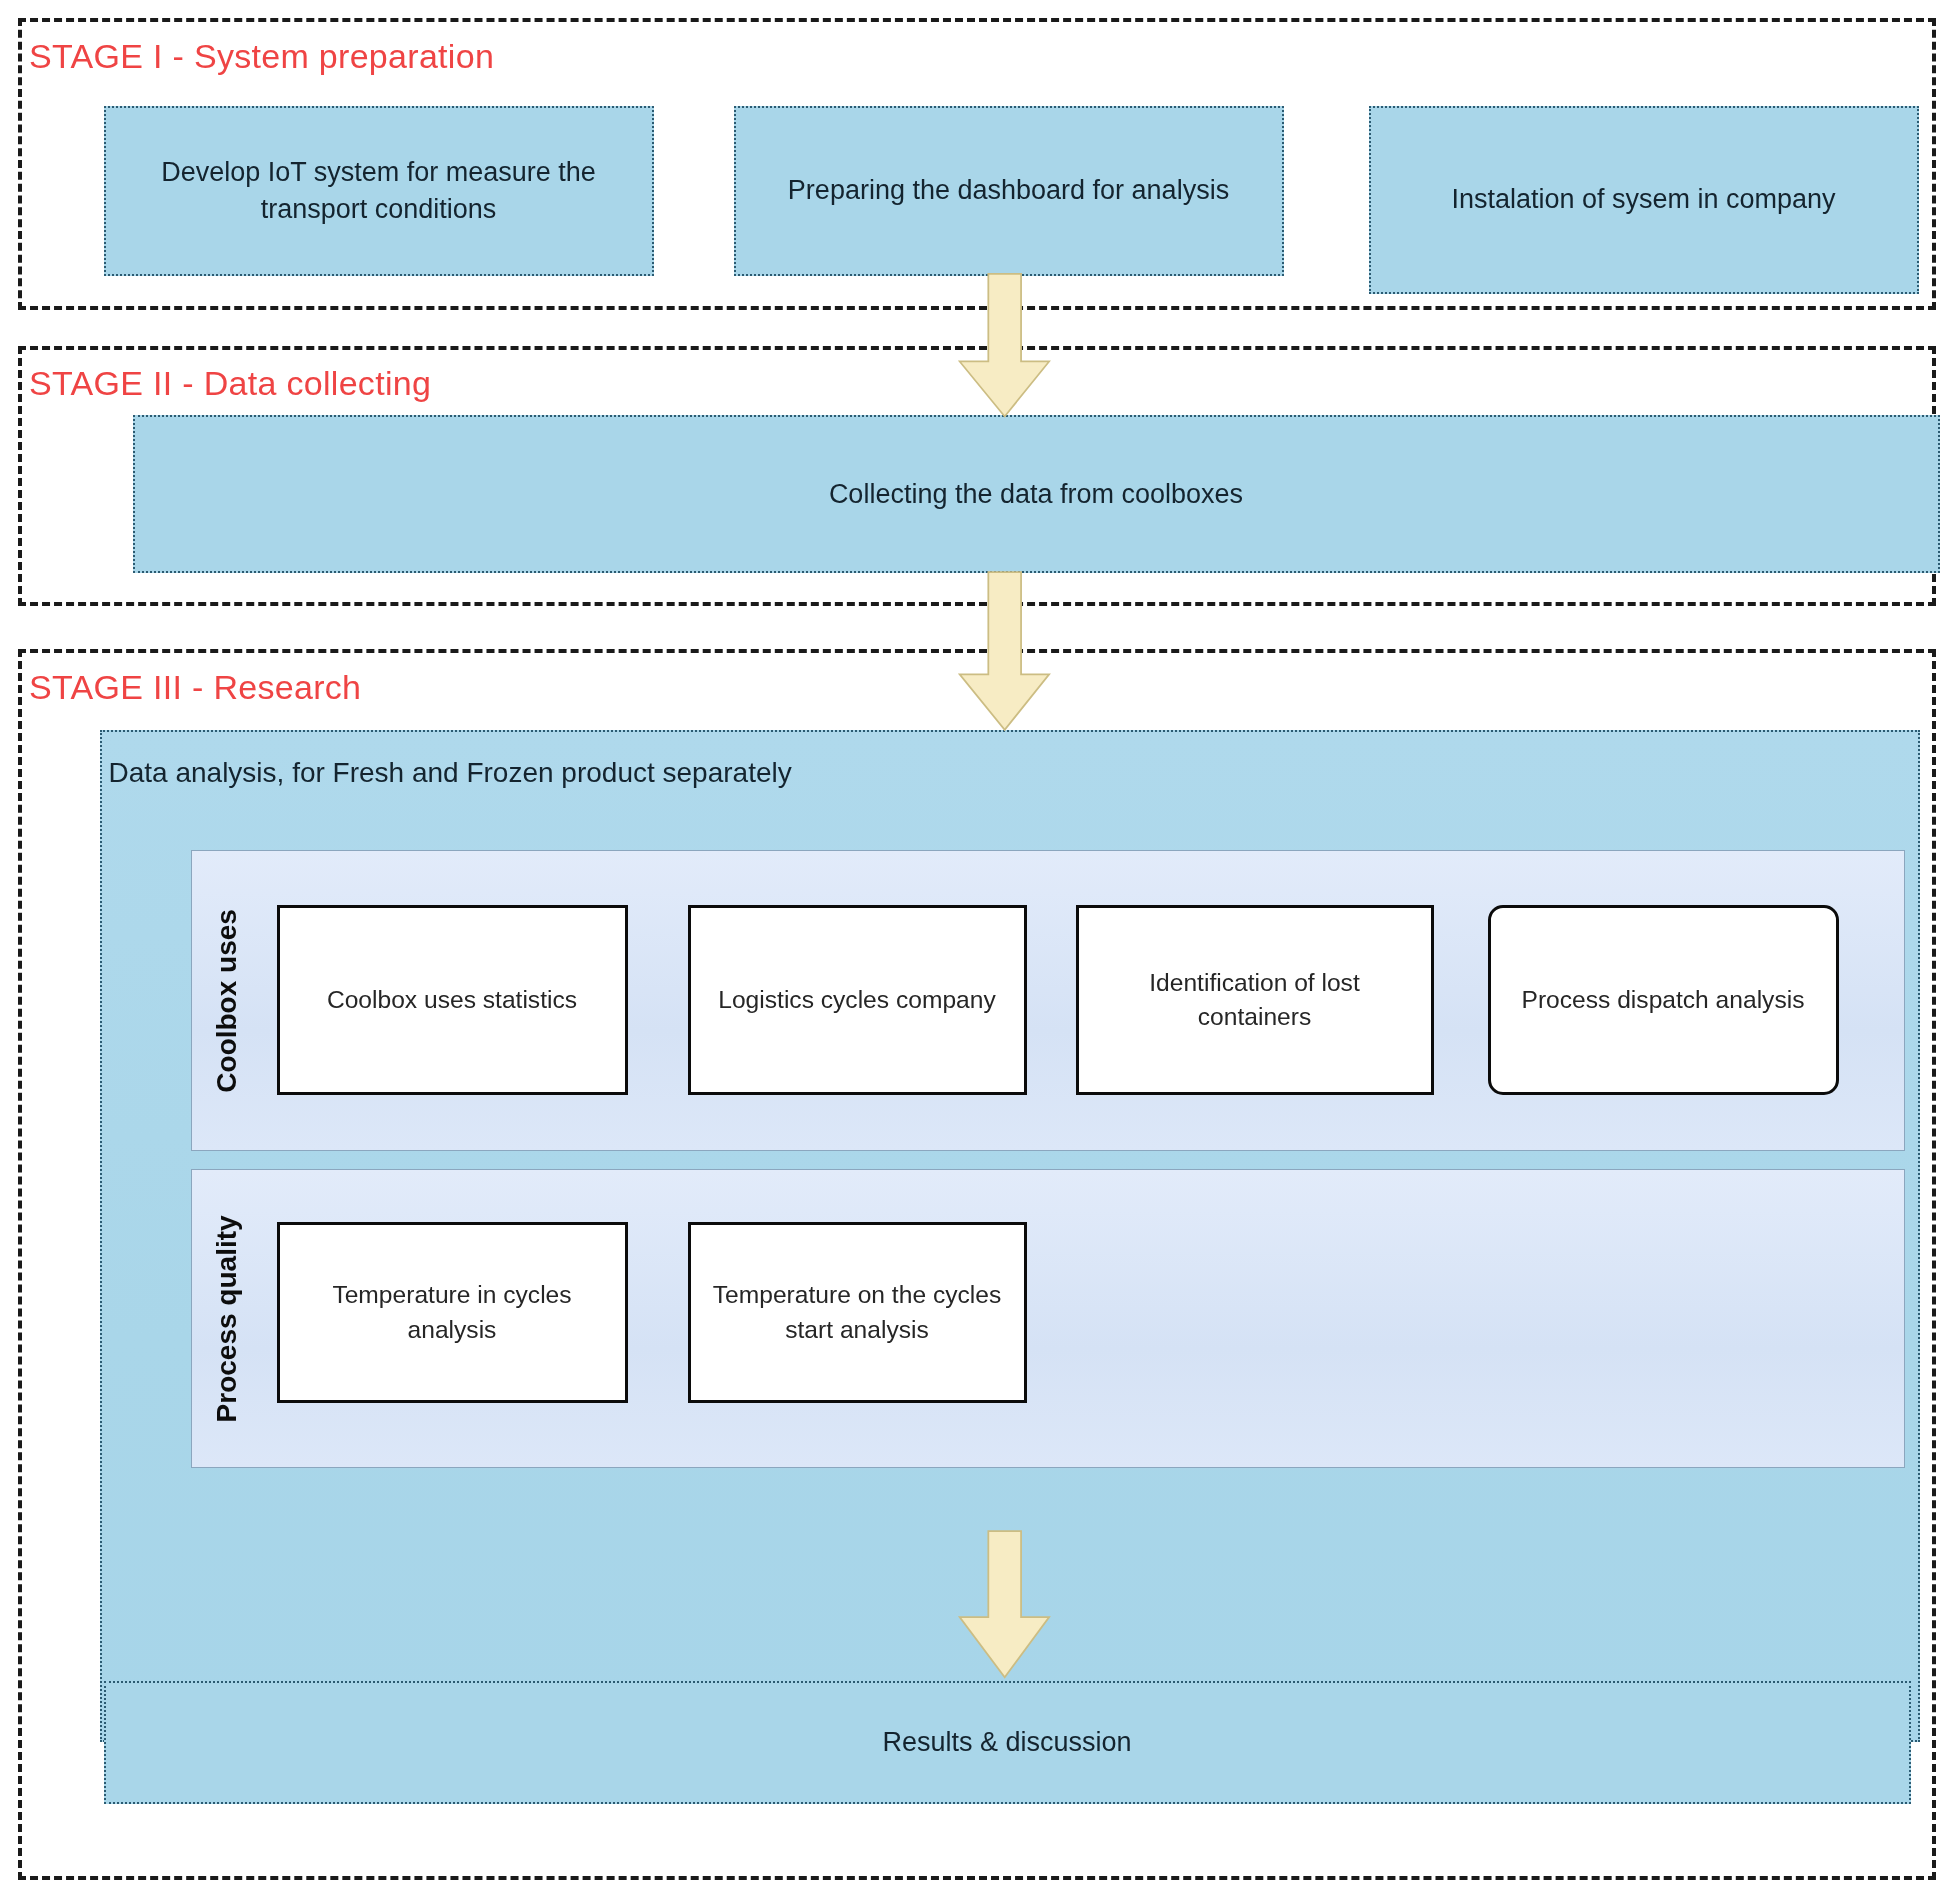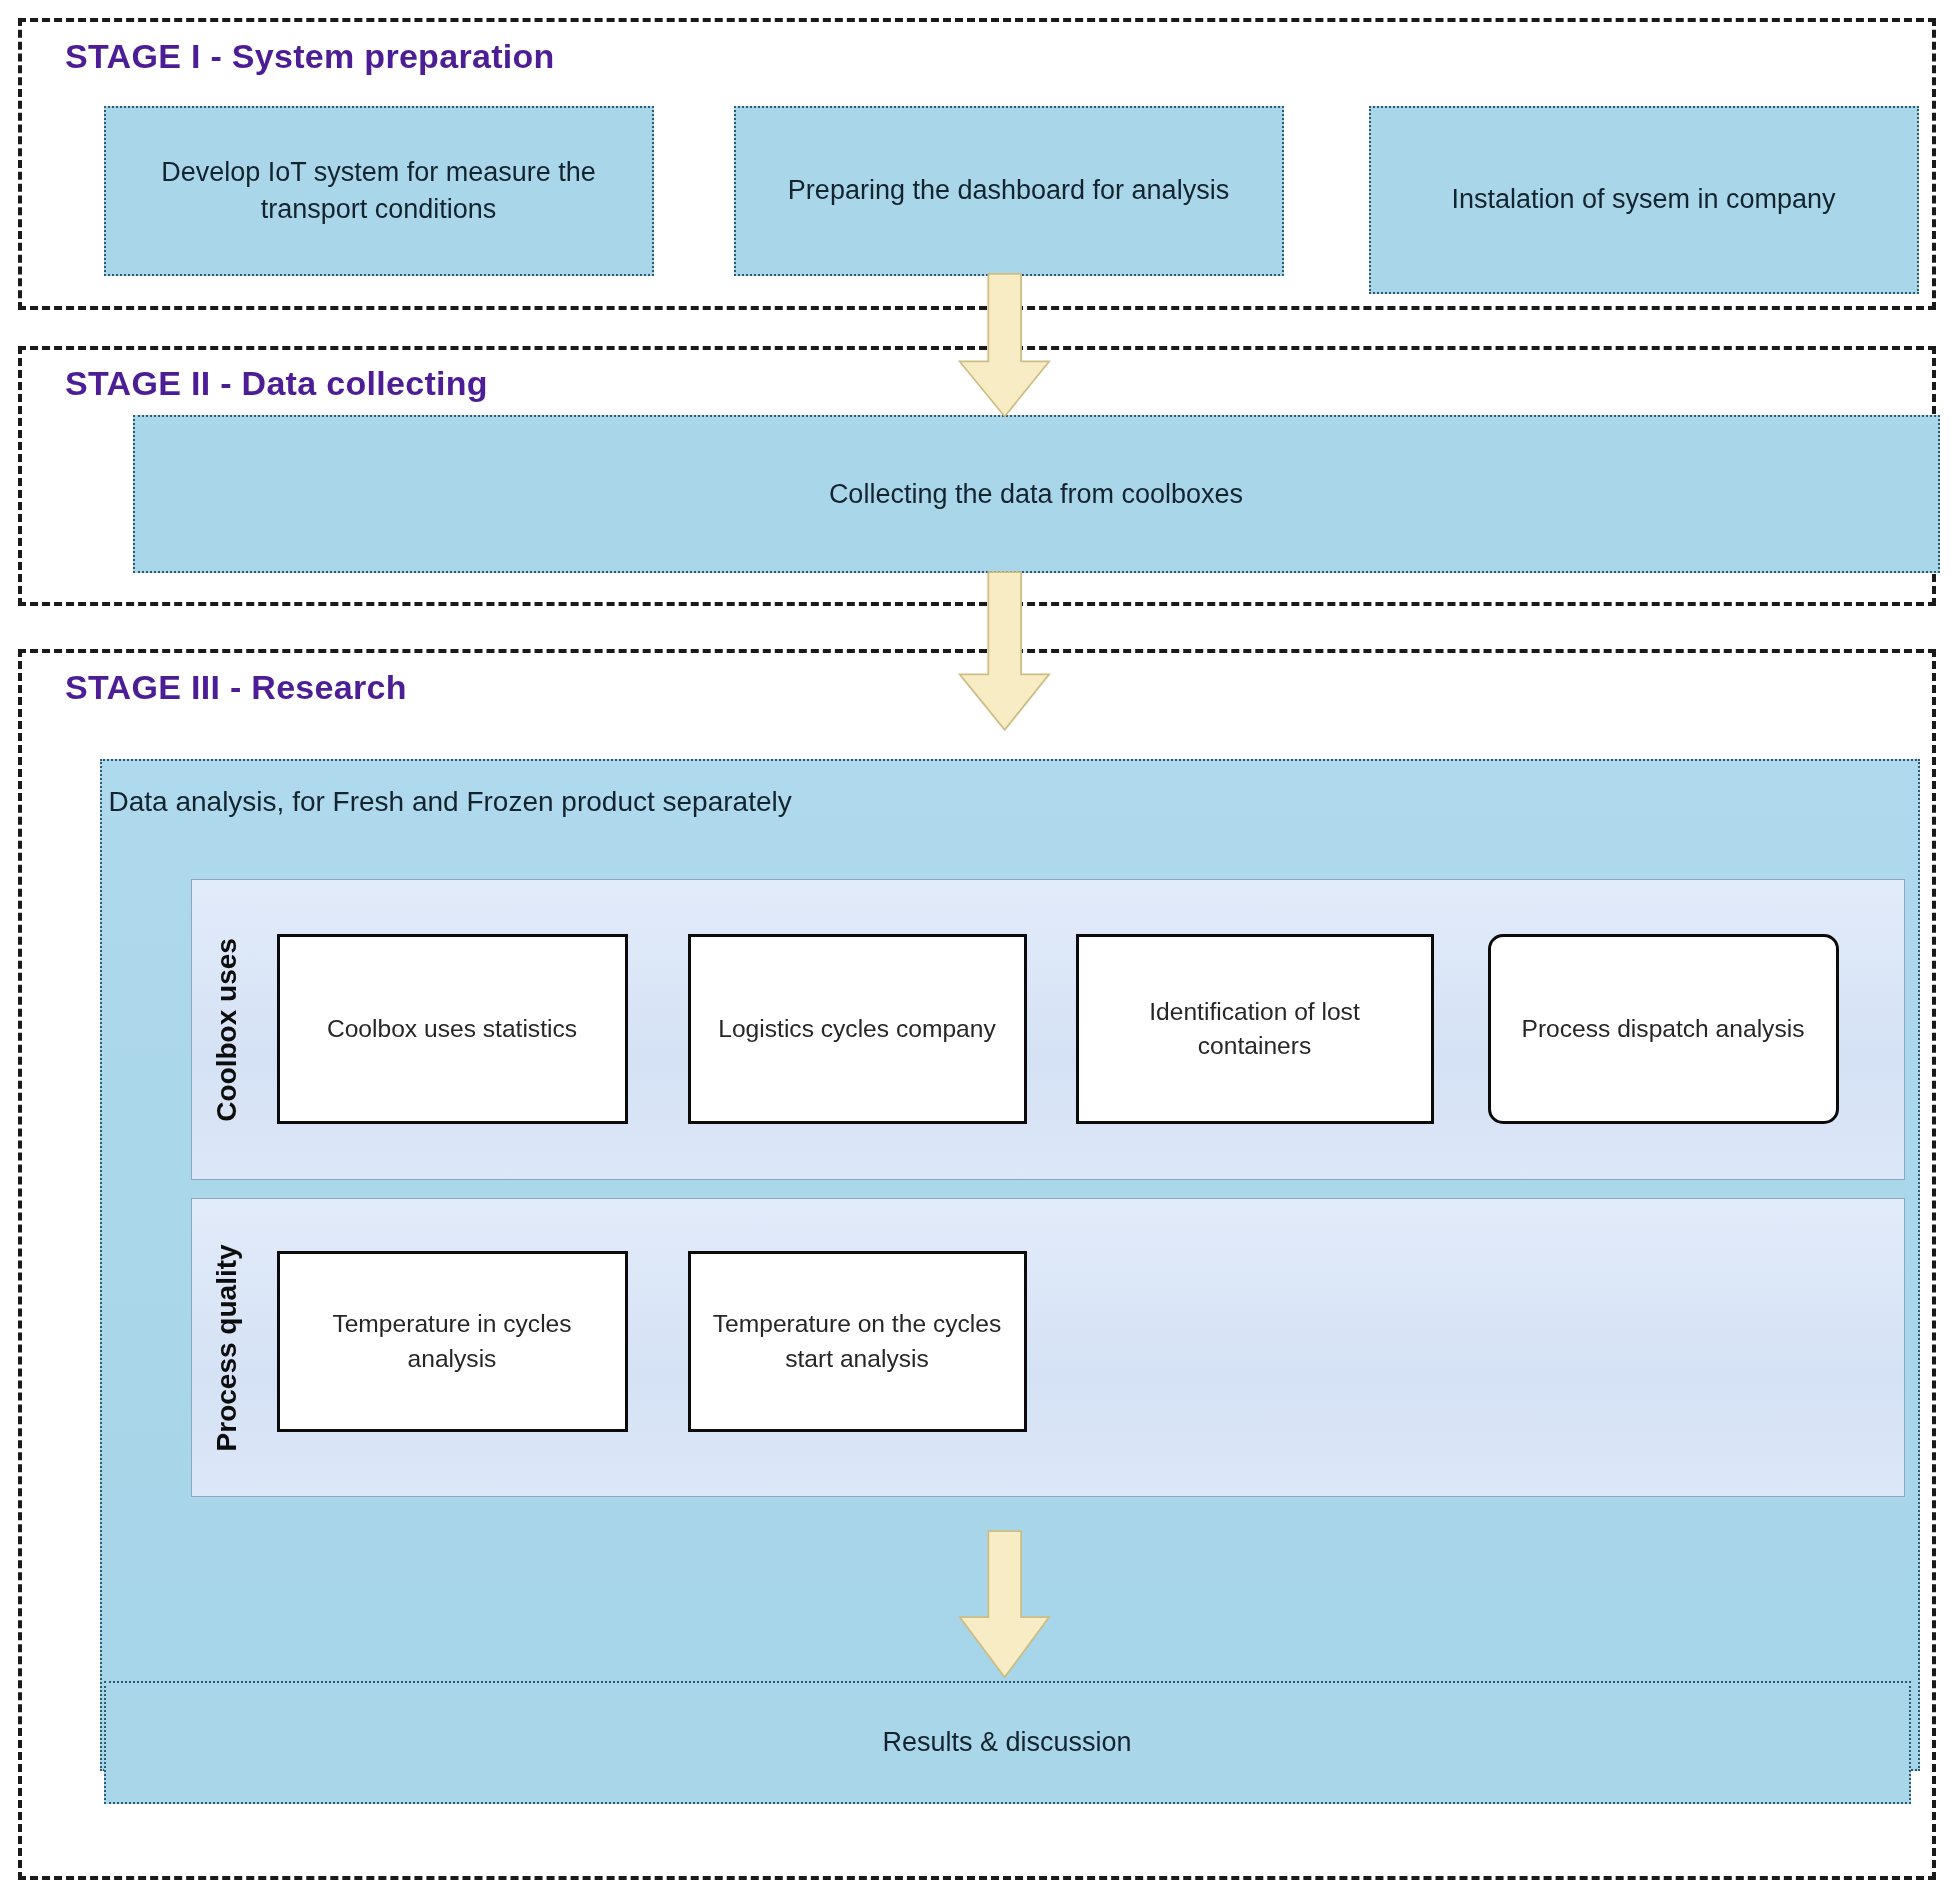--- a/index.html
+++ b/index.html
@@ -15,25 +15,24 @@
   .stage{
     position:absolute;
     border:4.1px dashed #1a1a1a;
     background:transparent;
     box-sizing:border-box;
   }
   .stage-header{
     position:absolute;
     left:7.6px;
     font-size:34px;
-    font-weight:bold;
-    color:#4c1d95;
+    font-weight:normal;
+    color:#ef4444;
     white-space:nowrap;
     letter-spacing:0.3px;
-    margin-left:36px;
   }
   #stage1{left:17.5px;top:17.5px;width:1918px;height:292px;}
   #stage1 .stage-header{top:15px;}
   #stage2{left:17.5px;top:346px;width:1918px;height:260px;}
   #stage2 .stage-header{top:14px;}
   #stage3{left:17.5px;top:649px;width:1918px;height:1231px;}
   #stage3 .stage-header{top:15px;}
 
   
   .bluebox{
@@ -53,21 +52,20 @@
   .b2{left:712px;top:84px;width:550px;height:170px;padding:0 35px;}
   .b3{left:1347px;top:84px;width:550px;height:188px;padding:0 17.5px;}
   .collecting{left:82px;top:65px;width:1807px;height:158px;margin-left:29px;}
   .results{left:82px;top:1028px;width:1807px;height:123px;}
 
   
   .analysis{
     left:78px;top:77px;width:1820px;height:1012px;
     display:block;
     background:linear-gradient(180deg,#AFD9EC 0%,#A9D6E9 60%,#A7D5E9 100%);
-    margin-top:29px;
   }
   .analysis-title{
     position:absolute;
     left:7px;top:22px;
     font-size:28px;
     color:#14242F;
     white-space:nowrap;
   }
 
   

